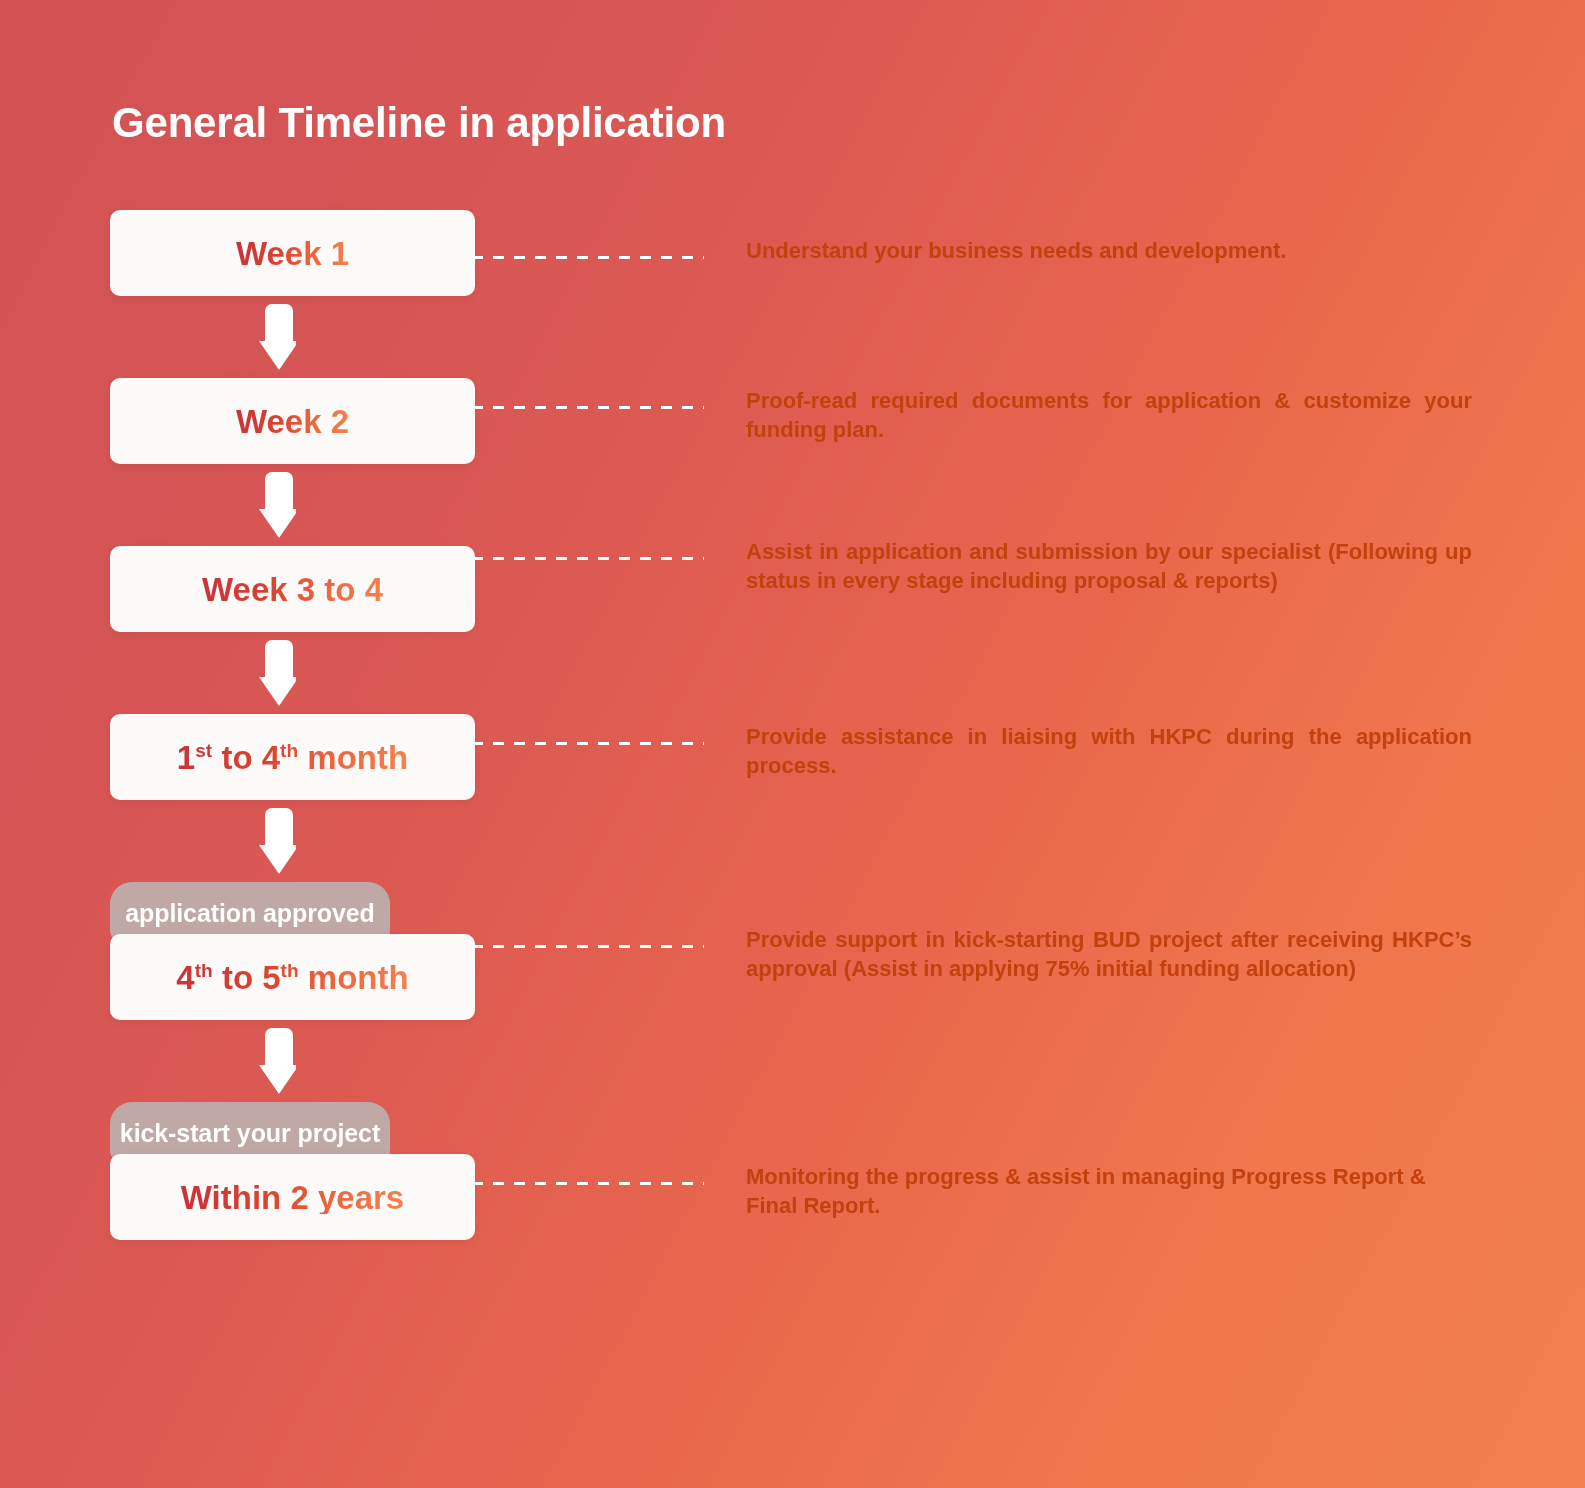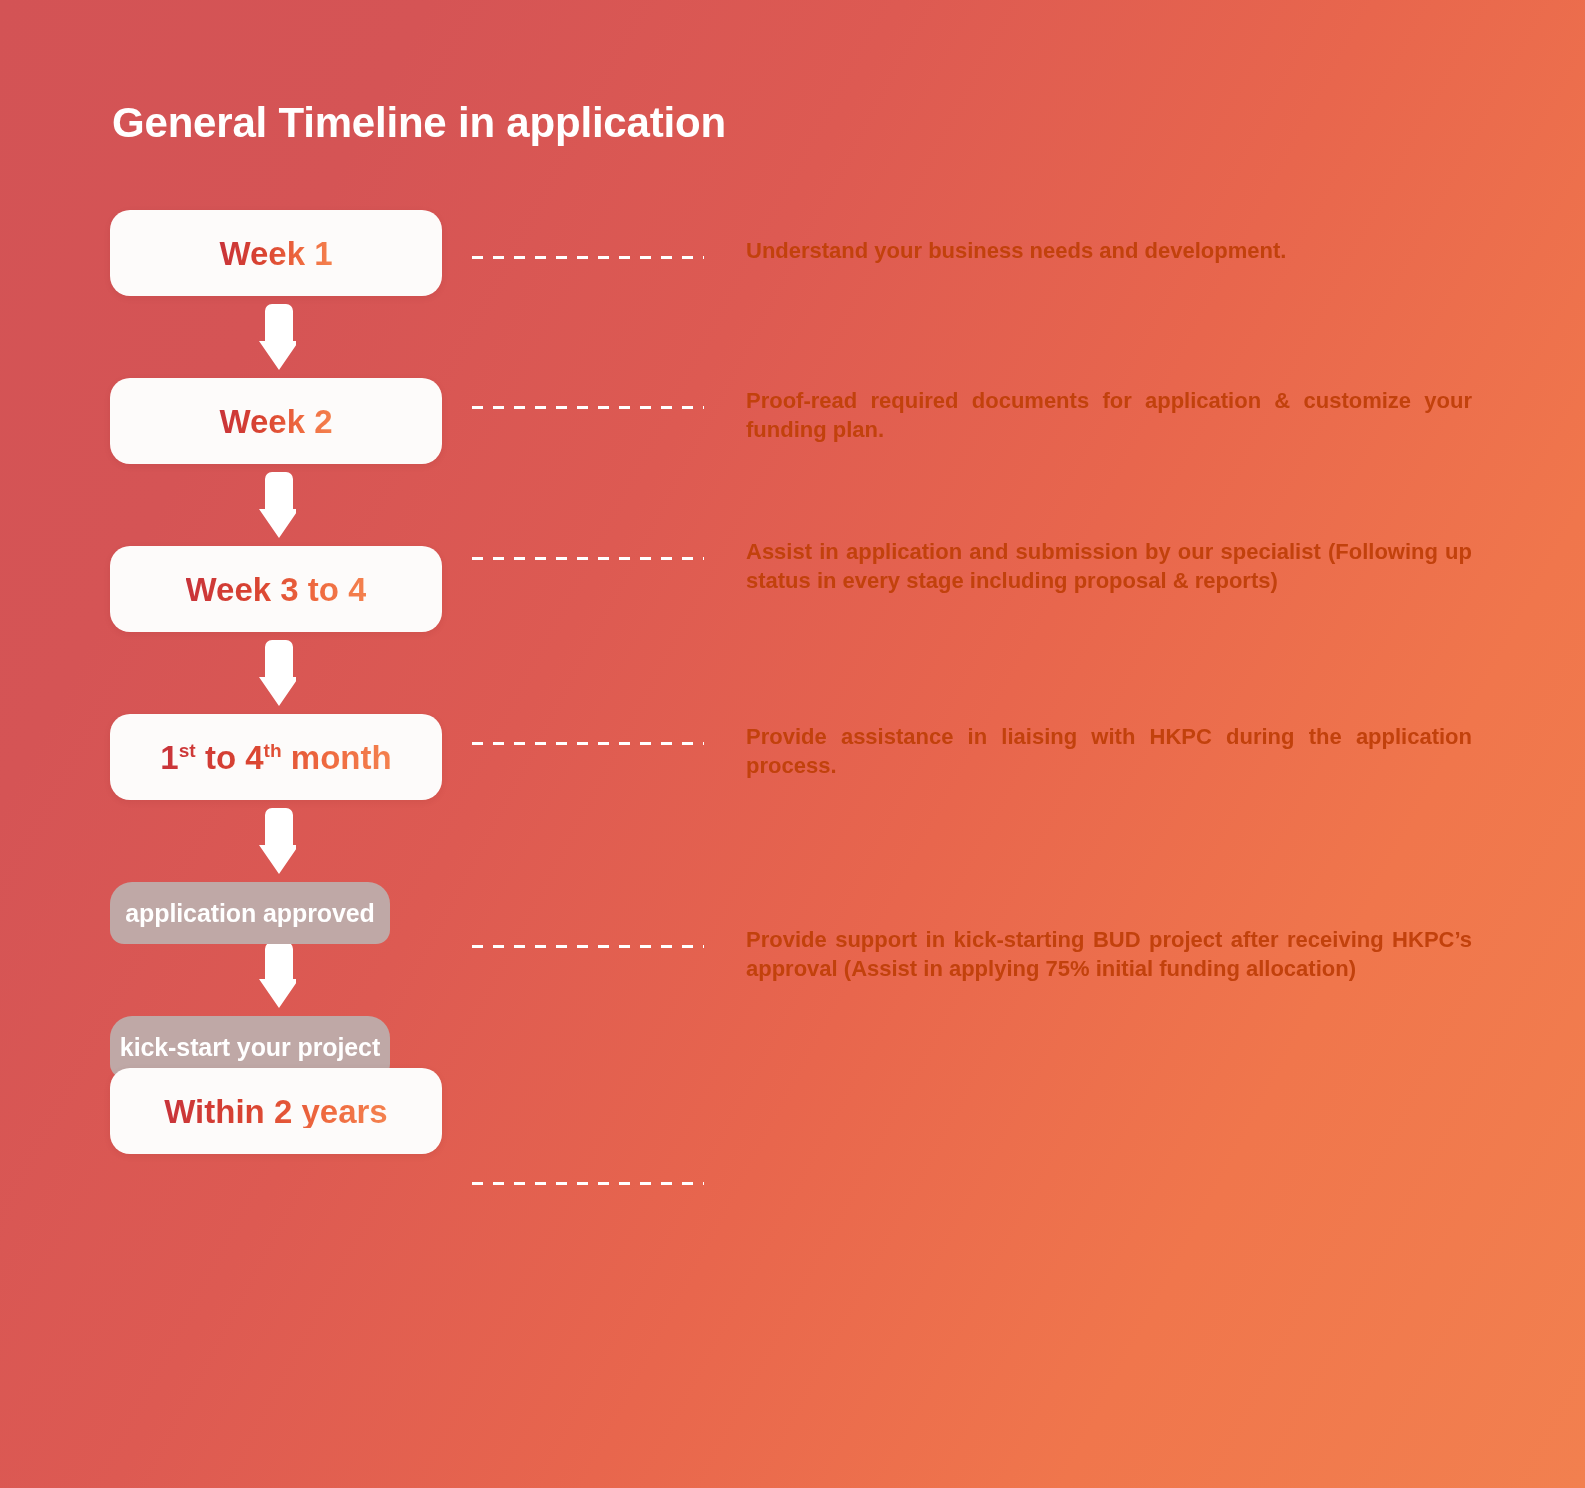--- a/index.html
+++ b/index.html
@@ -40,24 +40,24 @@
   .flow {
     position:absolute;
     left:110px;
     top:210px;
     width:332px;
   }
 
   .stage { position:relative; }
 
   .pill {
-    width:332px;
+    width:365px;
     height:86px;
     background:#fdfbfa;
-    border-radius:20px;
+    border-radius:10px;
     display:flex;
     align-items:center;
     justify-content:center;
     box-shadow:0 2px 6px rgba(120,30,30,.10);
   }
 
   .pill-label {
     font-size:33px;
     font-weight:bold;
     line-height:1;
@@ -178,20 +178,23 @@
     </div>
     <div class="arrow">
       <svg width="40" height="70" viewBox="0 0 40 70" aria-hidden="true">
         <path d="M13 2 h14 a7 7 0 0 1 7 7 v30 h6 L20 68 L0 39 h6 V9 a7 7 0 0 1 7 -7 z" fill="#ffffff" transform="translate(3,0)"></path>
       </svg>
     </div>
     <div class="stage">
       <div class="badge">
         <span class="badge-label">application approved</span>
       </div>
+      <div class="pill">
+        <span class="pill-label">4<sup>th</sup> to 5<sup>th</sup> month</span>
+      </div>
     </div>
     <div class="arrow">
       <svg width="40" height="70" viewBox="0 0 40 70" aria-hidden="true">
         <path d="M13 2 h14 a7 7 0 0 1 7 7 v30 h6 L20 68 L0 39 h6 V9 a7 7 0 0 1 7 -7 z" fill="#ffffff" transform="translate(3,0)"></path>
       </svg>
     </div>
     <div class="stage">
       <div class="badge">
         <span class="badge-label">kick-start your project</span>
       </div>
@@ -217,14 +220,15 @@
     <div class="desc" style="top: 722.031px;">
       <div class="dash"></div>
       <div class="desc-text">Provide assistance in liaising with HKPC during the application process.</div>
     </div>
     <div class="desc" style="top: 924.547px;">
       <div class="dash"></div>
       <div class="desc-text">Provide support in kick-starting BUD project after receiving HKPC’s approval (Assist in applying 75% initial funding allocation)</div>
     </div>
     <div class="desc" style="top: 1162.03px;">
       <div class="dash"></div>
+      <div class="desc-text nojust">Monitoring the progress &amp; assist in managing Progress Report &amp; Final Report.</div>
     </div>
   </div>
 
 </body></html>

